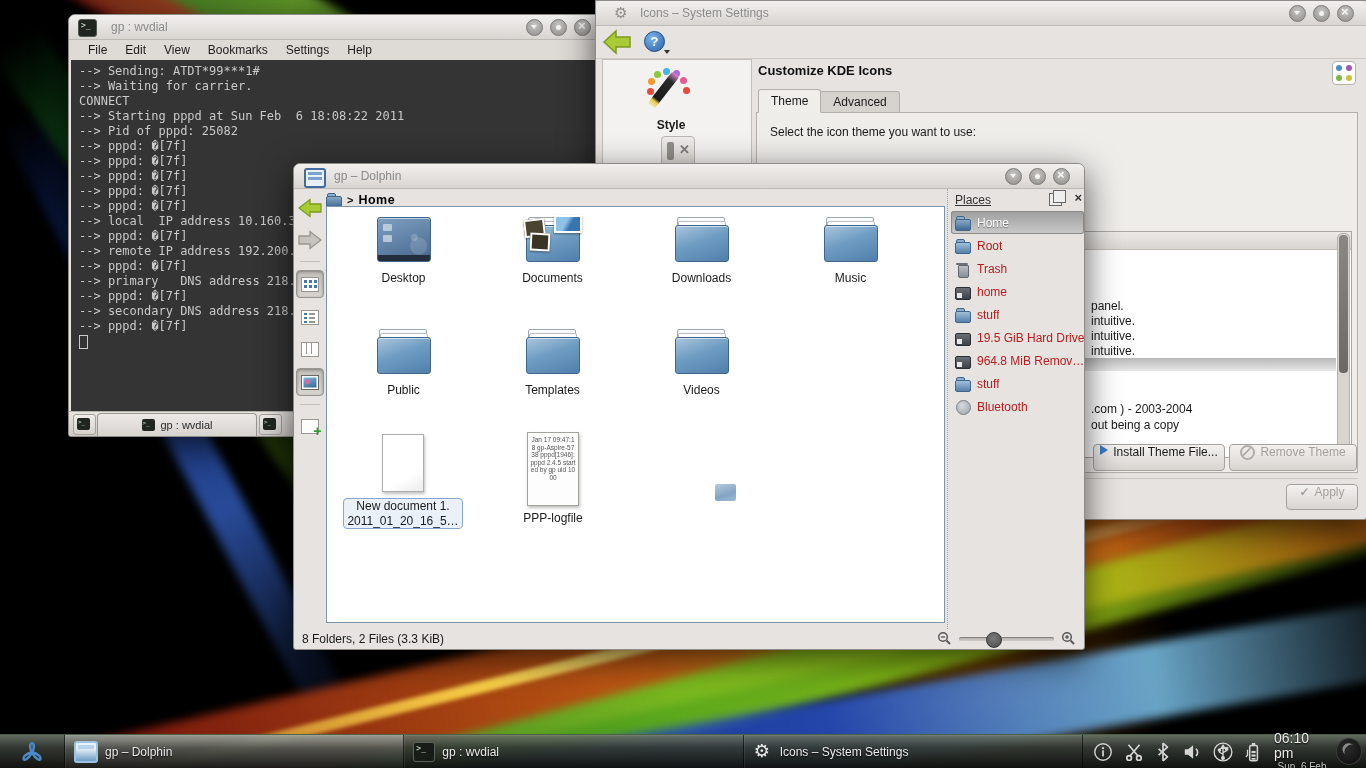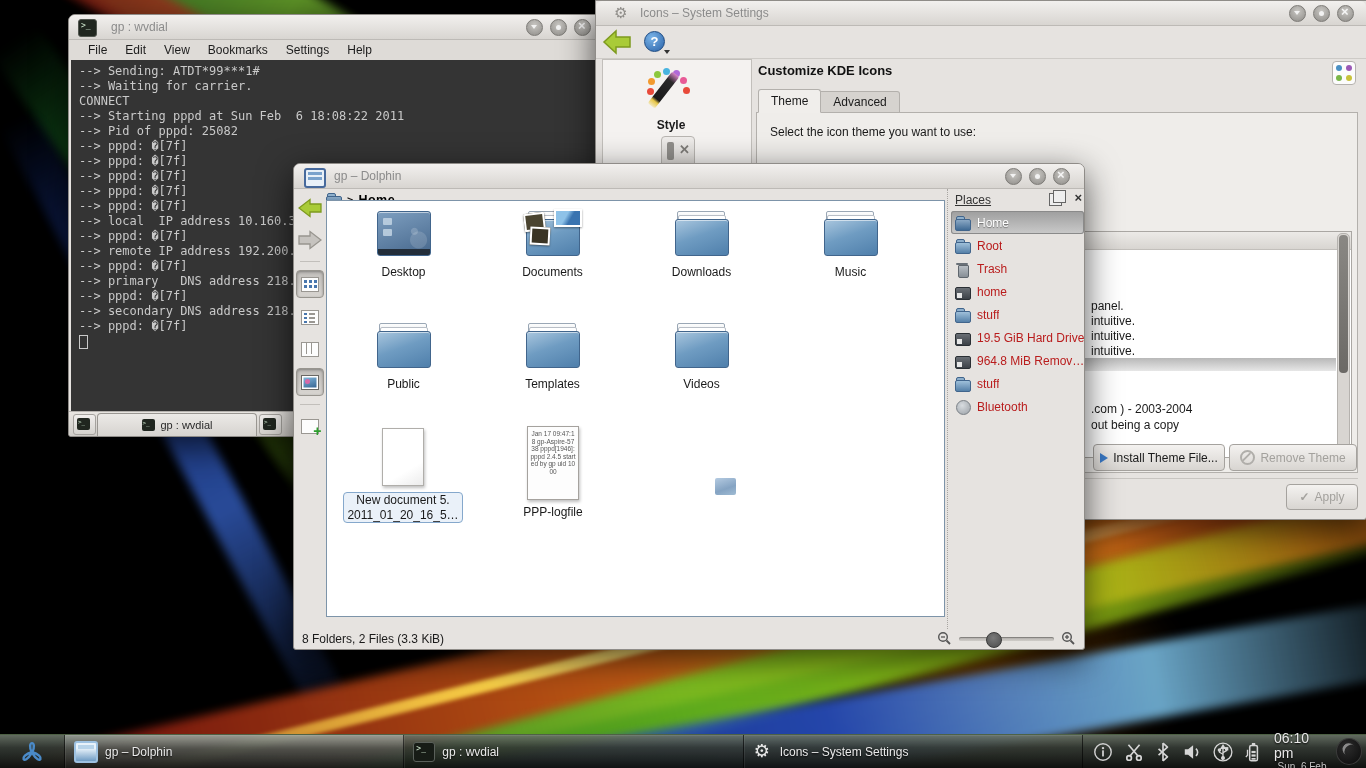--- a/index.html
+++ b/index.html
@@ -99,21 +99,21 @@
   #ss-listbox{position:absolute;left:166px;right:14px;top:230px;height:225px;border:1px solid #aaa7a3;background:#fff;}
   #ss-listheader{position:absolute;left:0;right:0;top:0;height:17px;background:linear-gradient(#eceae7,#d8d5d1);border-bottom:1px solid #c2bfbb;}
   #ss-frags{position:absolute;left:495px;top:298px;}
   #ss-frags .lb-frag{font-size:12px;line-height:15px;color:#1a1a1a;}
   #ss-selband{position:absolute;left:167px;right:30px;top:357px;height:13px;background:linear-gradient(#b8b8b8,#e6e6e6);}
   #ss-descfrags{position:absolute;left:495px;top:400px;}
   #ss-descfrags .lb-frag{font-size:12px;line-height:16px;color:#1a1a1a;}
   #ss-scroll{position:absolute;right:16px;top:232px;width:11px;height:221px;background:#d8d5d1;border:1px solid #b5b2ae;border-radius:5px;}
   #ss-scroll .thumb{position:absolute;left:1px;right:1px;top:1px;height:138px;background:linear-gradient(#8a8884,#6b6965);border-radius:4px;}
   .ss-btn{position:absolute;height:25px;border:1px solid #a5a29e;border-radius:4px;font-size:12px;color:#1a1a1a;
-      background:linear-gradient(#f4f2f0,#d8d5d1);display:flex;align-items:center;justify-content:center;gap:5px;}
+      background:linear-gradient(#f4f2f0,#d8d5d1);display:flex;align-items:flex-start;justify-content:center;gap:5px;}
   .ss-btn.disabled{color:#a3a19d;}
   #ss-install{left:497px;top:443px;width:130px;}
   #ss-remove{left:633px;top:443px;width:126px;}
   .mini-arrow-right{width:0;height:0;border-top:5px solid transparent;border-bottom:5px solid transparent;border-left:8px solid #3a7ac8;}
   .mini-no{width:11px;height:11px;border:2px solid #b0aeaa;border-radius:50%;position:relative;}
   .mini-no::after{content:"";position:absolute;left:-1px;top:4px;width:11px;height:2px;background:#b0aeaa;transform:rotate(-45deg);}
   #ss-sep{position:absolute;left:8px;right:8px;top:477px;height:1px;background:#c8c5c1;}
   #ss-apply{left:690px;top:483px;width:70px;height:24px;}
   .mini-check{color:#a3a19d;font-size:12px;font-weight:bold;}
   
@@ -133,21 +133,21 @@
   .gicon{position:relative;width:16px;height:13px;background:#fdfdfd;border:1px solid #9a9792;}
   .gicon.grid::after{content:"";position:absolute;left:2px;top:2px;width:3px;height:3px;background:#4876ad;
       box-shadow:5px 0 #4876ad,10px 0 #4876ad,0 5px #4876ad,5px 5px #4876ad,10px 5px #4876ad;}
   .gicon.details::after{content:"";position:absolute;left:2px;top:2px;width:3px;height:2px;background:#4876ad;
       box-shadow:0 4px #4876ad,0 8px #4876ad,5px 0 #9a9792,5px 4px #9a9792,5px 8px #9a9792,8px 0 #9a9792,8px 4px #9a9792,8px 8px #9a9792;}
   .gicon.columns::after{content:"";position:absolute;left:4px;top:0;width:1px;height:11px;background:#9a9792;box-shadow:5px 0 #9a9792;}
   .gicon.preview{background:linear-gradient(160deg,#8cc0e4,#2e5c8a);border:1px solid #6a6864;box-shadow:inset 0 0 0 1.5px #fff;}
   .gicon.preview::after{content:"";position:absolute;left:3px;top:3px;width:5px;height:5px;border-radius:50%;background:#d868a8;}
   .gicon.split::after{content:"+";position:absolute;right:-4px;bottom:-6px;color:#2e9e2e;font-size:14px;font-weight:bold;}
   
-  #fview{position:absolute;left:32px;top:36px;width:617px;height:415px;background:#fff;border:1px solid #7d94a9;overflow:hidden;}
+  #fview{position:absolute;left:32px;top:42px;width:617px;height:415px;background:#fff;border:1px solid #7d94a9;overflow:hidden;}
   #fgrid{position:absolute;left:2px;top:10px;display:grid;grid-template-columns:repeat(4,149px);grid-auto-rows:112px;justify-items:center;}
   .fcell{display:flex;flex-direction:column;align-items:center;width:120px;}
   .fcell .flabel{margin-top:9px;font-size:12px;color:#1a1a1a;}
   .ficon{position:relative;width:54px;height:45px;}
   .ficon .tab{position:absolute;top:0;left:2px;width:22px;height:8px;background:linear-gradient(#fdfdfd,#d8dde2);border:1px solid #9aa7b5;border-radius:2px 2px 0 0;}
   .ficon .paper{position:absolute;top:4px;left:3px;right:3px;height:12px;background:#fff;border:1px solid #b8bec6;border-radius:2px;}
   .ficon .front{position:absolute;left:0;right:0;top:8px;bottom:0;border:1px solid #41658c;border-radius:3px;
       background:linear-gradient(160deg,#a9c6de 0%,#6f9cc2 45%,#4f7fab 100%);box-shadow:inset 0 1px 0 rgba(255,255,255,.55);}
   .ficon .ovl{display:none;position:absolute;z-index:2;}
   .ficon[data-variant="desktop"] .front{top:0;background:
@@ -510,21 +510,21 @@
               <span class="paper"></span>
               <span class="front"></span>
 
             </div>
             <div class="flabel">Videos</div>
           </div>
         </div>
       <div class="file-cell" id="file-newdoc">
         <div class="page-icon"></div>
         <div class="sel-label">
-          <div>New document 5.</div>
+          <div>New document 1.</div>
           <div>2011_01_20_16_5…</div>
         </div>
       </div>
       <div class="file-cell" id="file-log">
         <div class="log-icon">
           <div class="tiny">Jan 17 09:47:18 gp-Aspire-5738 pppd[1946]: pppd 2.4.5 started by gp uid 1000</div>
         </div>
         <div class="plain-label">PPP-logfile</div>
       </div>
       <div id="artifact"></div>

